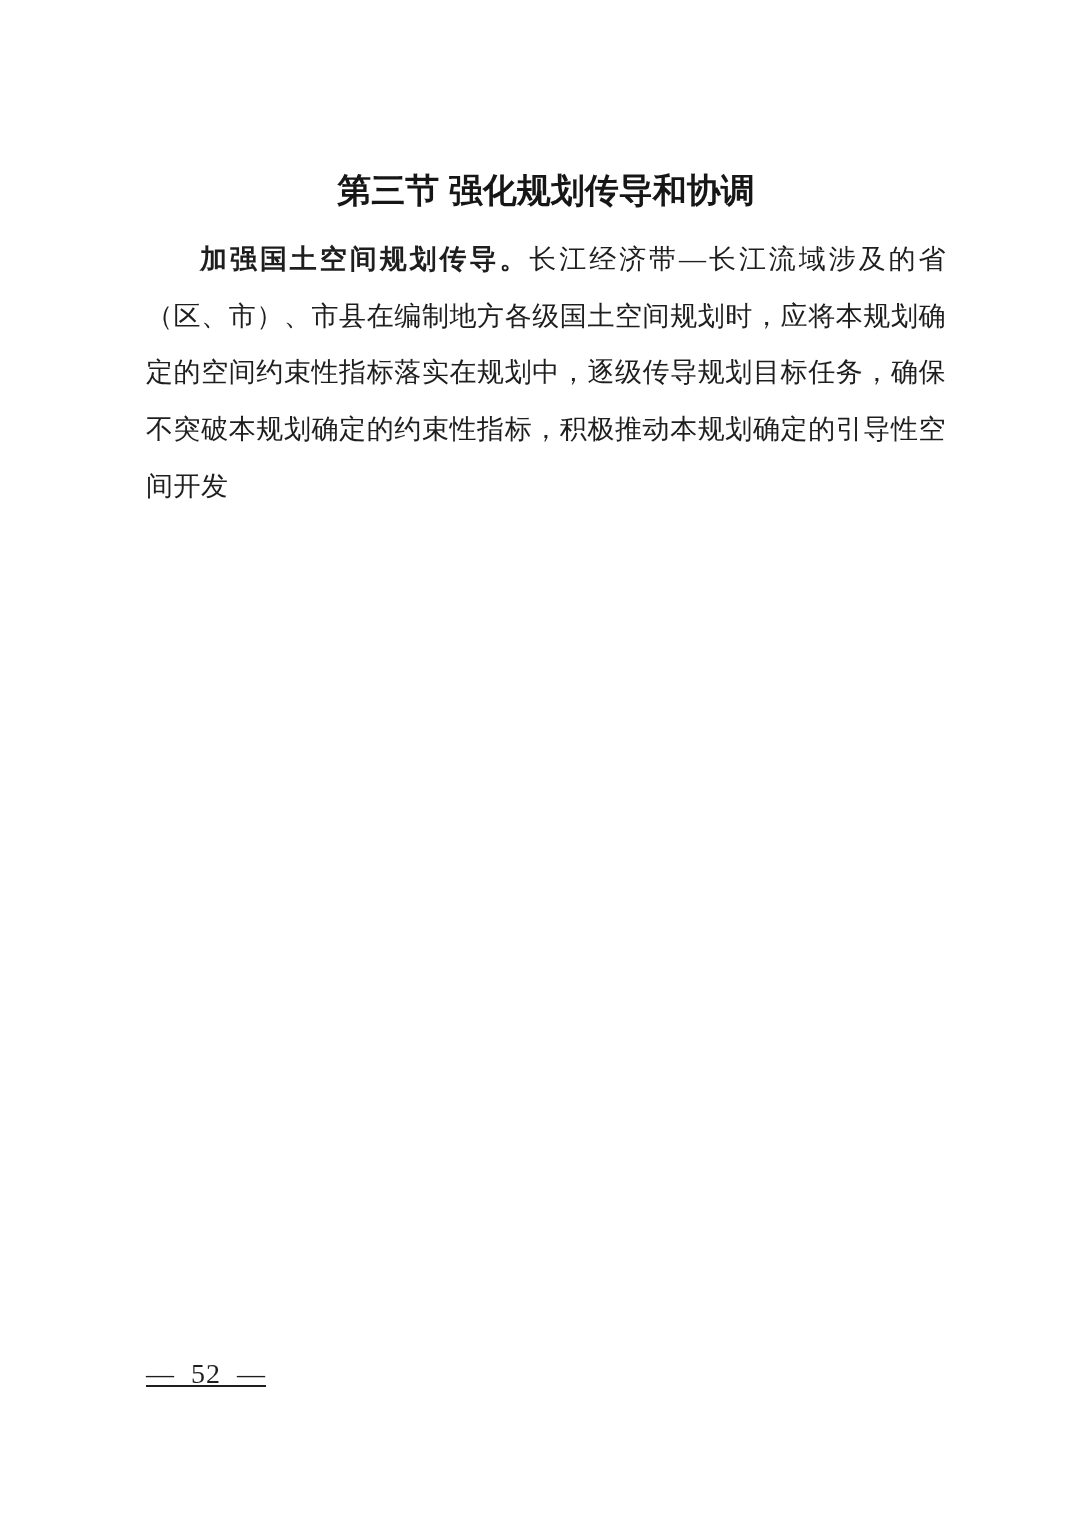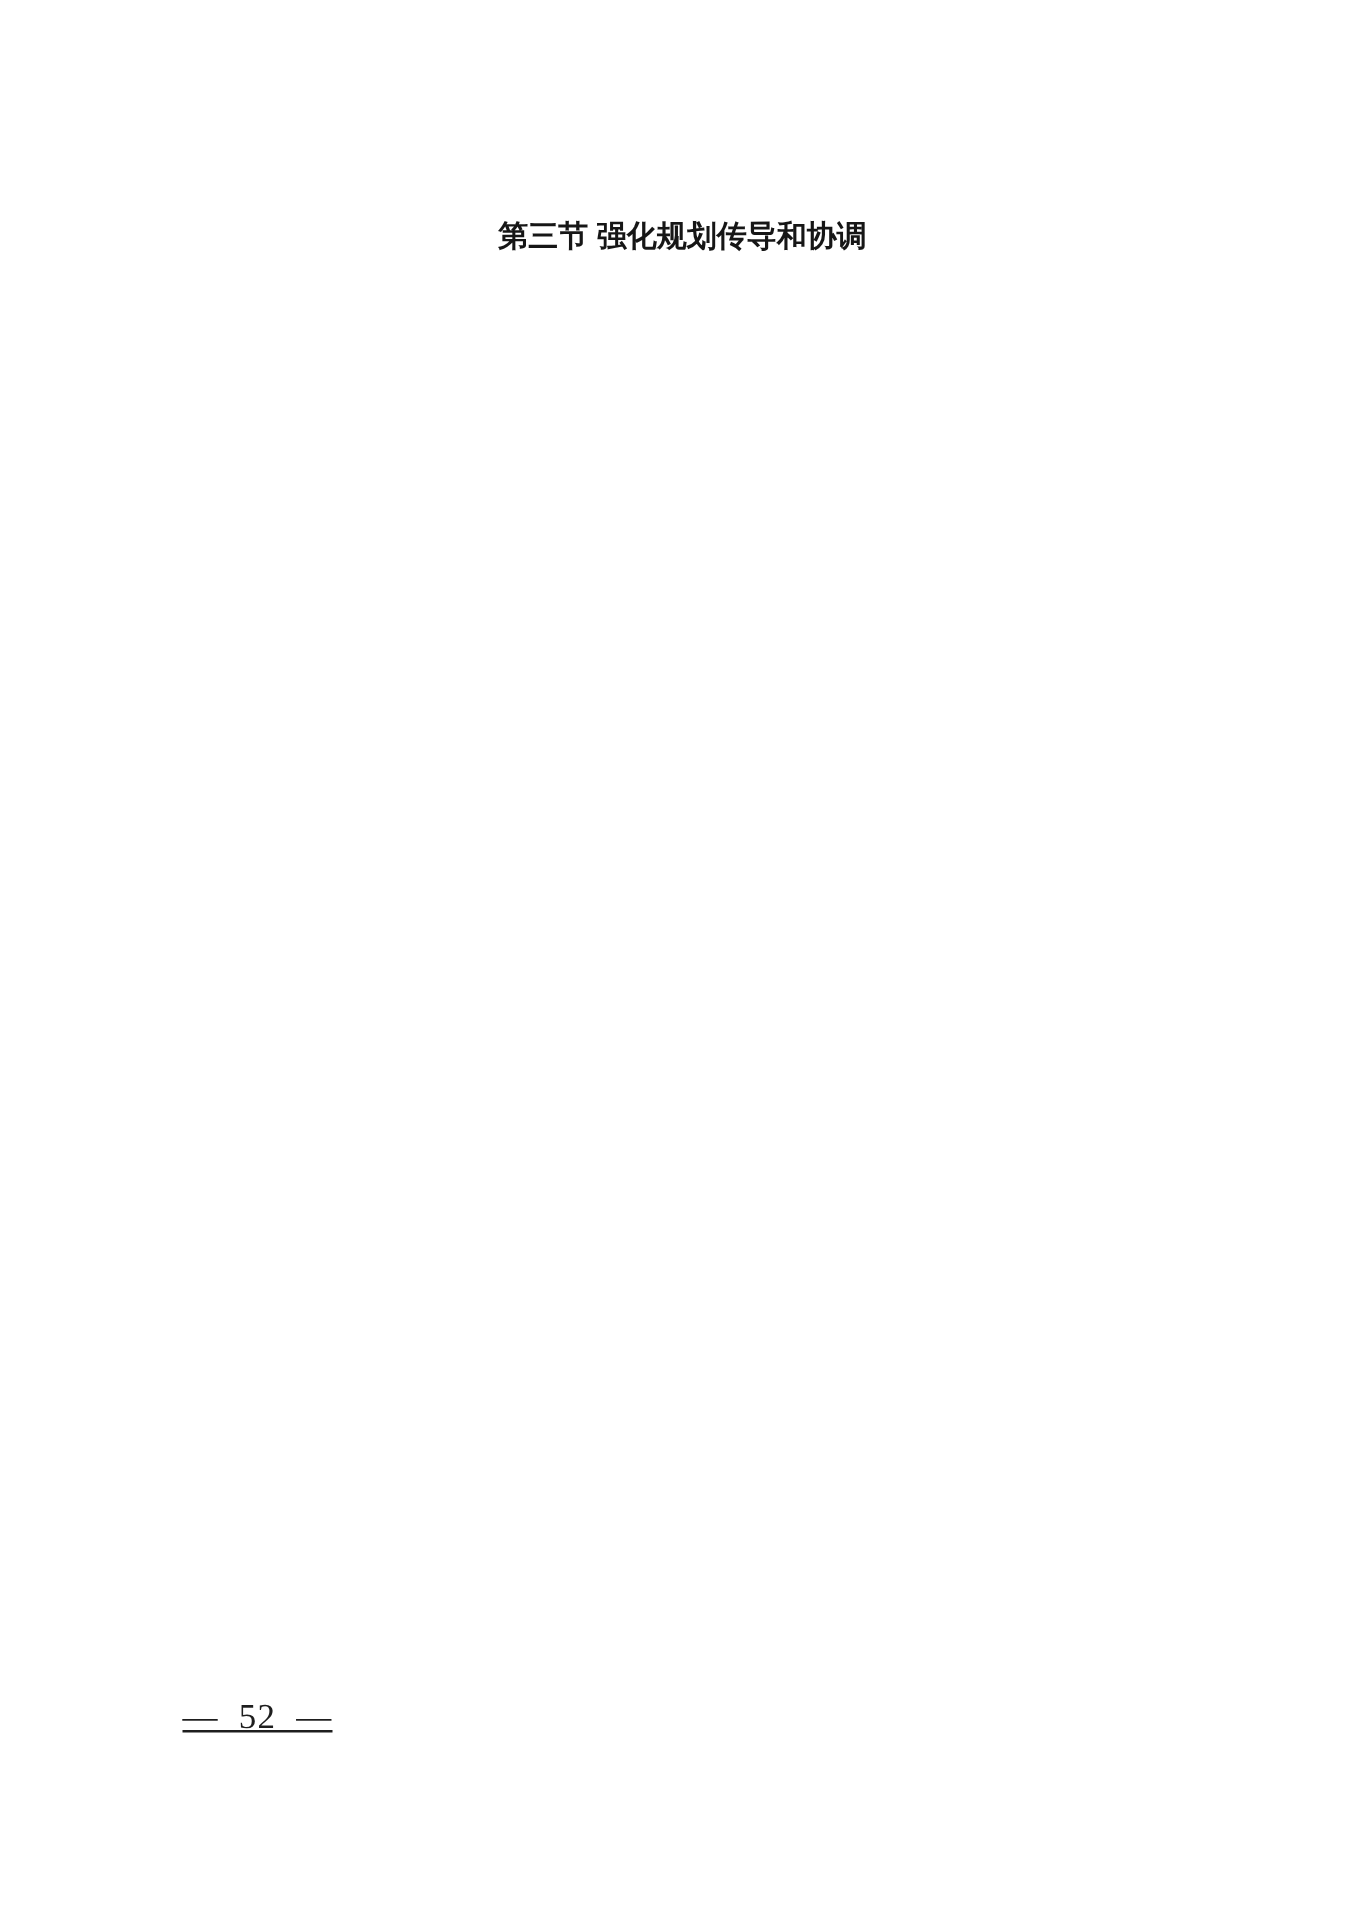--- a/index.html
+++ b/index.html
@@ -33,21 +33,21 @@
   }
   .para.indent {
     text-indent: 2em;
   }
   .lead {
     font-weight: bold;
     font-family: "Liberation Sans", "DejaVu Sans", sans-serif;
   }
   .heading {
     margin: 10px 0 12px 0;
-    font-size: 24px;
+    font-size: 34px;
     line-height: 56.8px;
     text-align: center;
     font-weight: bold;
     font-family: "Liberation Sans", "DejaVu Sans", sans-serif;
     color: #161616;
   }
   .footer {
     position: absolute;
     left: 146px;
     top: 1358px;
@@ -64,17 +64,18 @@
 <body>
 
 <div class="page">
   <div class="content">
 
 
 
 
     <h2 class="heading">第三节 强化规划传导和协调</h2>
 
+    <p class="para indent"><span class="lead">加强国土空间规划传导。</span><span>长江经济带—长江流域涉及的省（区、市）、市县在编制地方各级国土空间规划时，应将本规划确定的空间约束性指标落实在规划中，逐级传导规划目标任务，确保不突破本规划确定的约束性指标，积极推动本规划确定的引导性空间开发</span></p>
 
   </div>
 
   <div class="footer">— 52 —</div>
 </div>
 
 </body></html>

